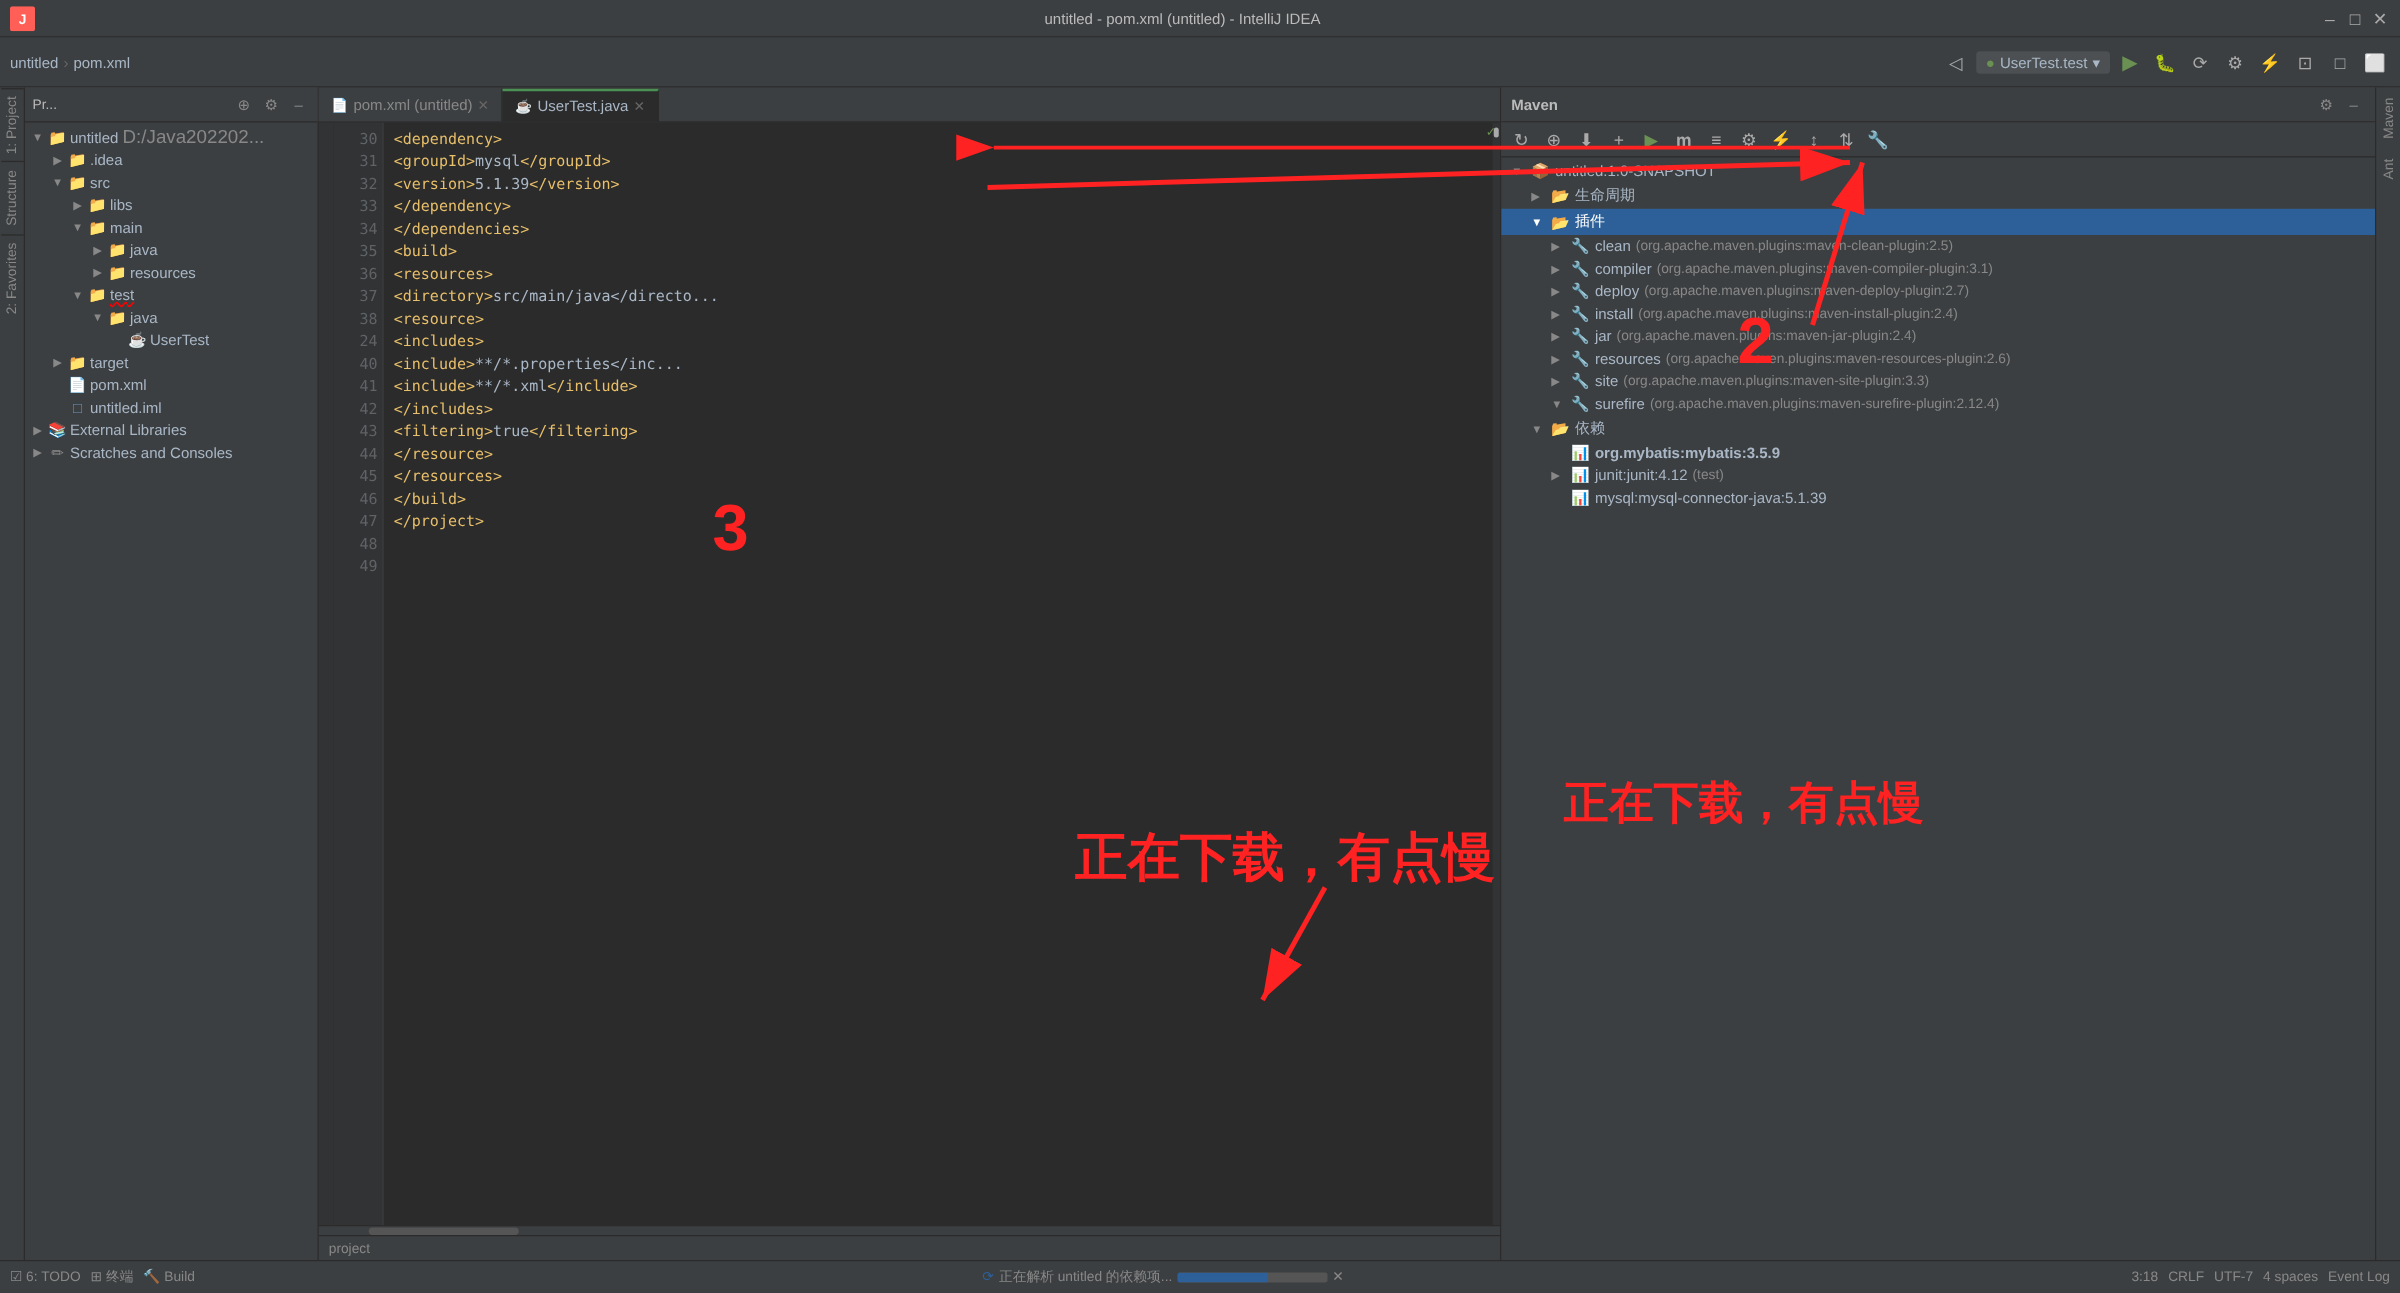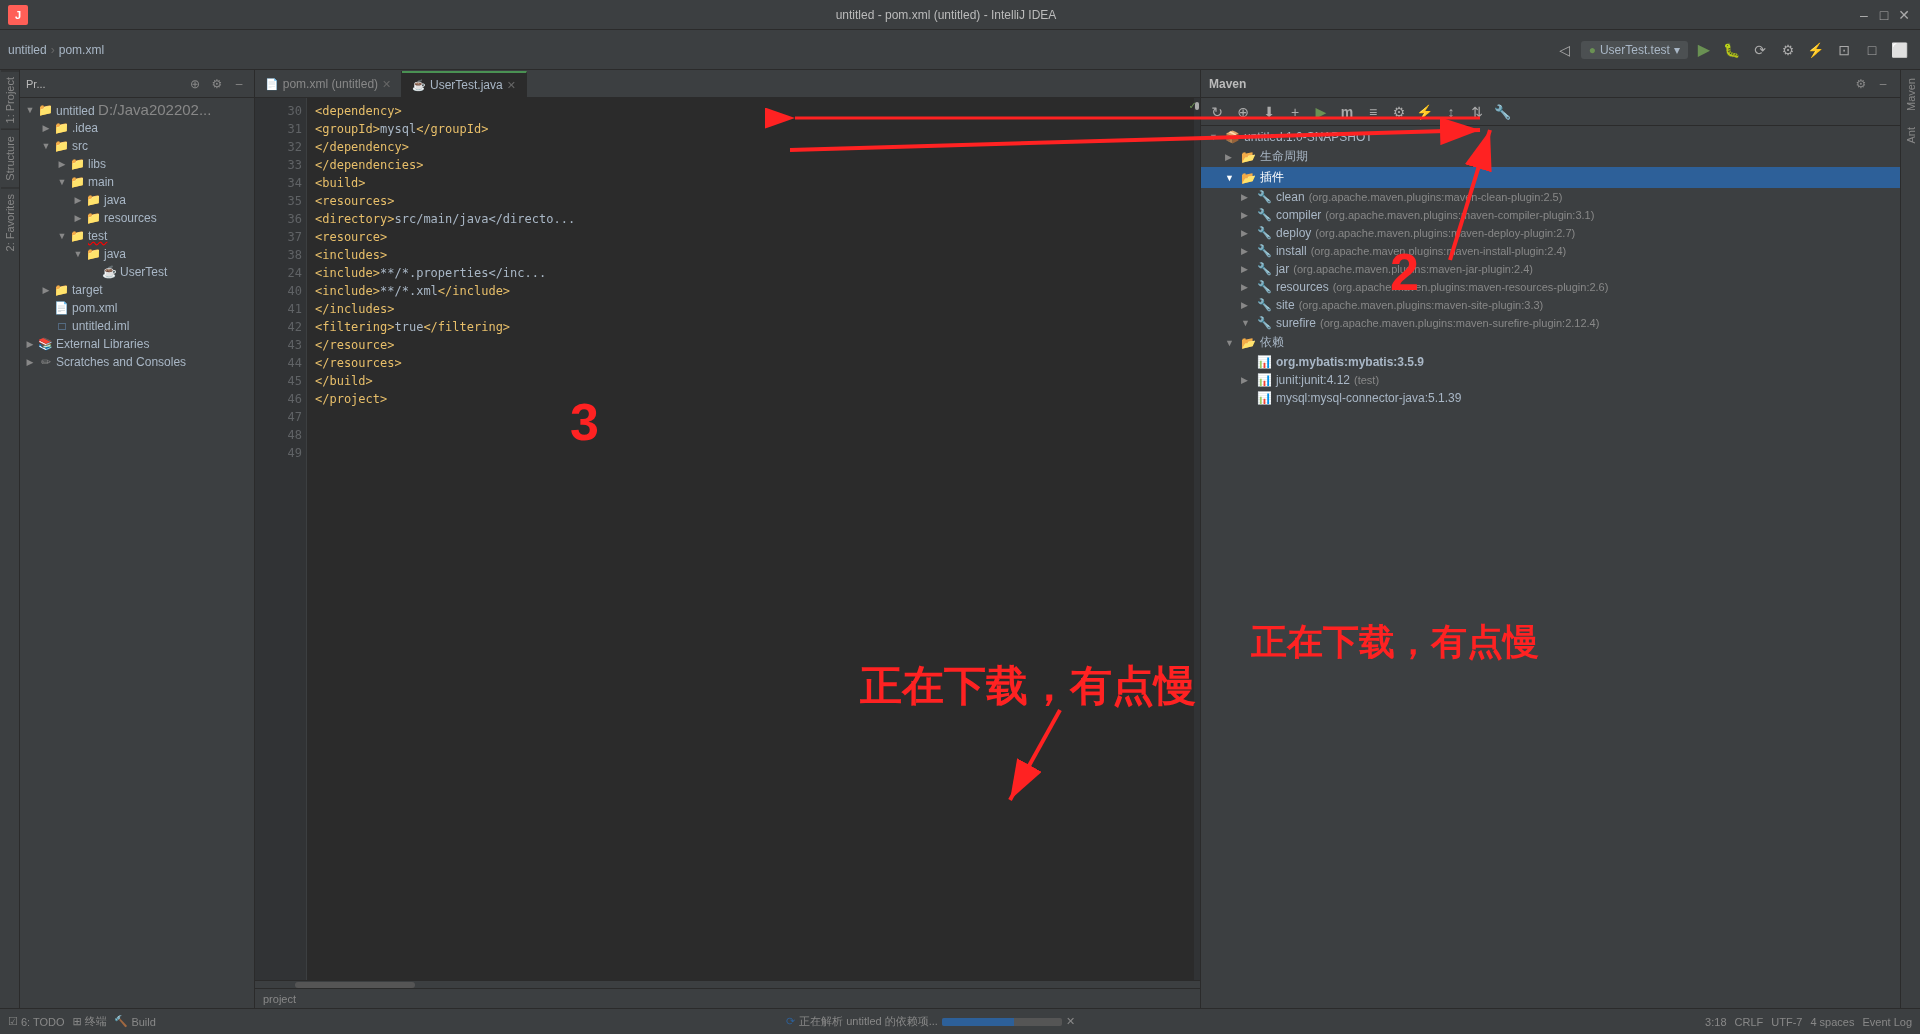--- a/index.html
+++ b/index.html
@@ -597,20 +597,21 @@
           <div>44</div>
           <div>45</div>
           <div>46</div>
           <div>47</div>
           <div>48</div>
           <div>49</div>
         </div>
       <div class="code-area" id="code-area">
           <div class="code-line">    <span style="color:#e8bf6a">&lt;dependency&gt;</span></div>
           <div class="code-line">        <span style="color:#e8bf6a">&lt;groupId&gt;</span>mysql<span style="color:#e8bf6a">&lt;/groupId&gt;</span></div>
+          <div class="code-line">        <span style="color:#e8bf6a">&lt;version&gt;</span>5.1.39<span style="color:#e8bf6a">&lt;/version&gt;</span></div>
           <div class="code-line">    <span style="color:#e8bf6a">&lt;/dependency&gt;</span></div>
           <div class="code-line">    <span style="color:#e8bf6a">&lt;/dependencies&gt;</span></div>
           <div class="code-line">    <span style="color:#e8bf6a">&lt;build&gt;</span></div>
           <div class="code-line">        <span style="color:#e8bf6a">&lt;resources&gt;</span></div>
           <div class="code-line">                <span style="color:#e8bf6a">&lt;directory&gt;</span>src/main/java&lt;/directo...</div>
           <div class="code-line">            <span style="color:#e8bf6a">&lt;resource&gt;</span></div>
           <div class="code-line">                <span style="color:#e8bf6a">&lt;includes&gt;</span></div>
           <div class="code-line">                    <span style="color:#e8bf6a">&lt;include&gt;</span>**/*.properties&lt;/inc...</div>
           <div class="code-line">                    <span style="color:#e8bf6a">&lt;include&gt;</span>**/*.xml<span style="color:#e8bf6a">&lt;/include&gt;</span></div>
           <div class="code-line">                <span style="color:#e8bf6a">&lt;/includes&gt;</span></div>

